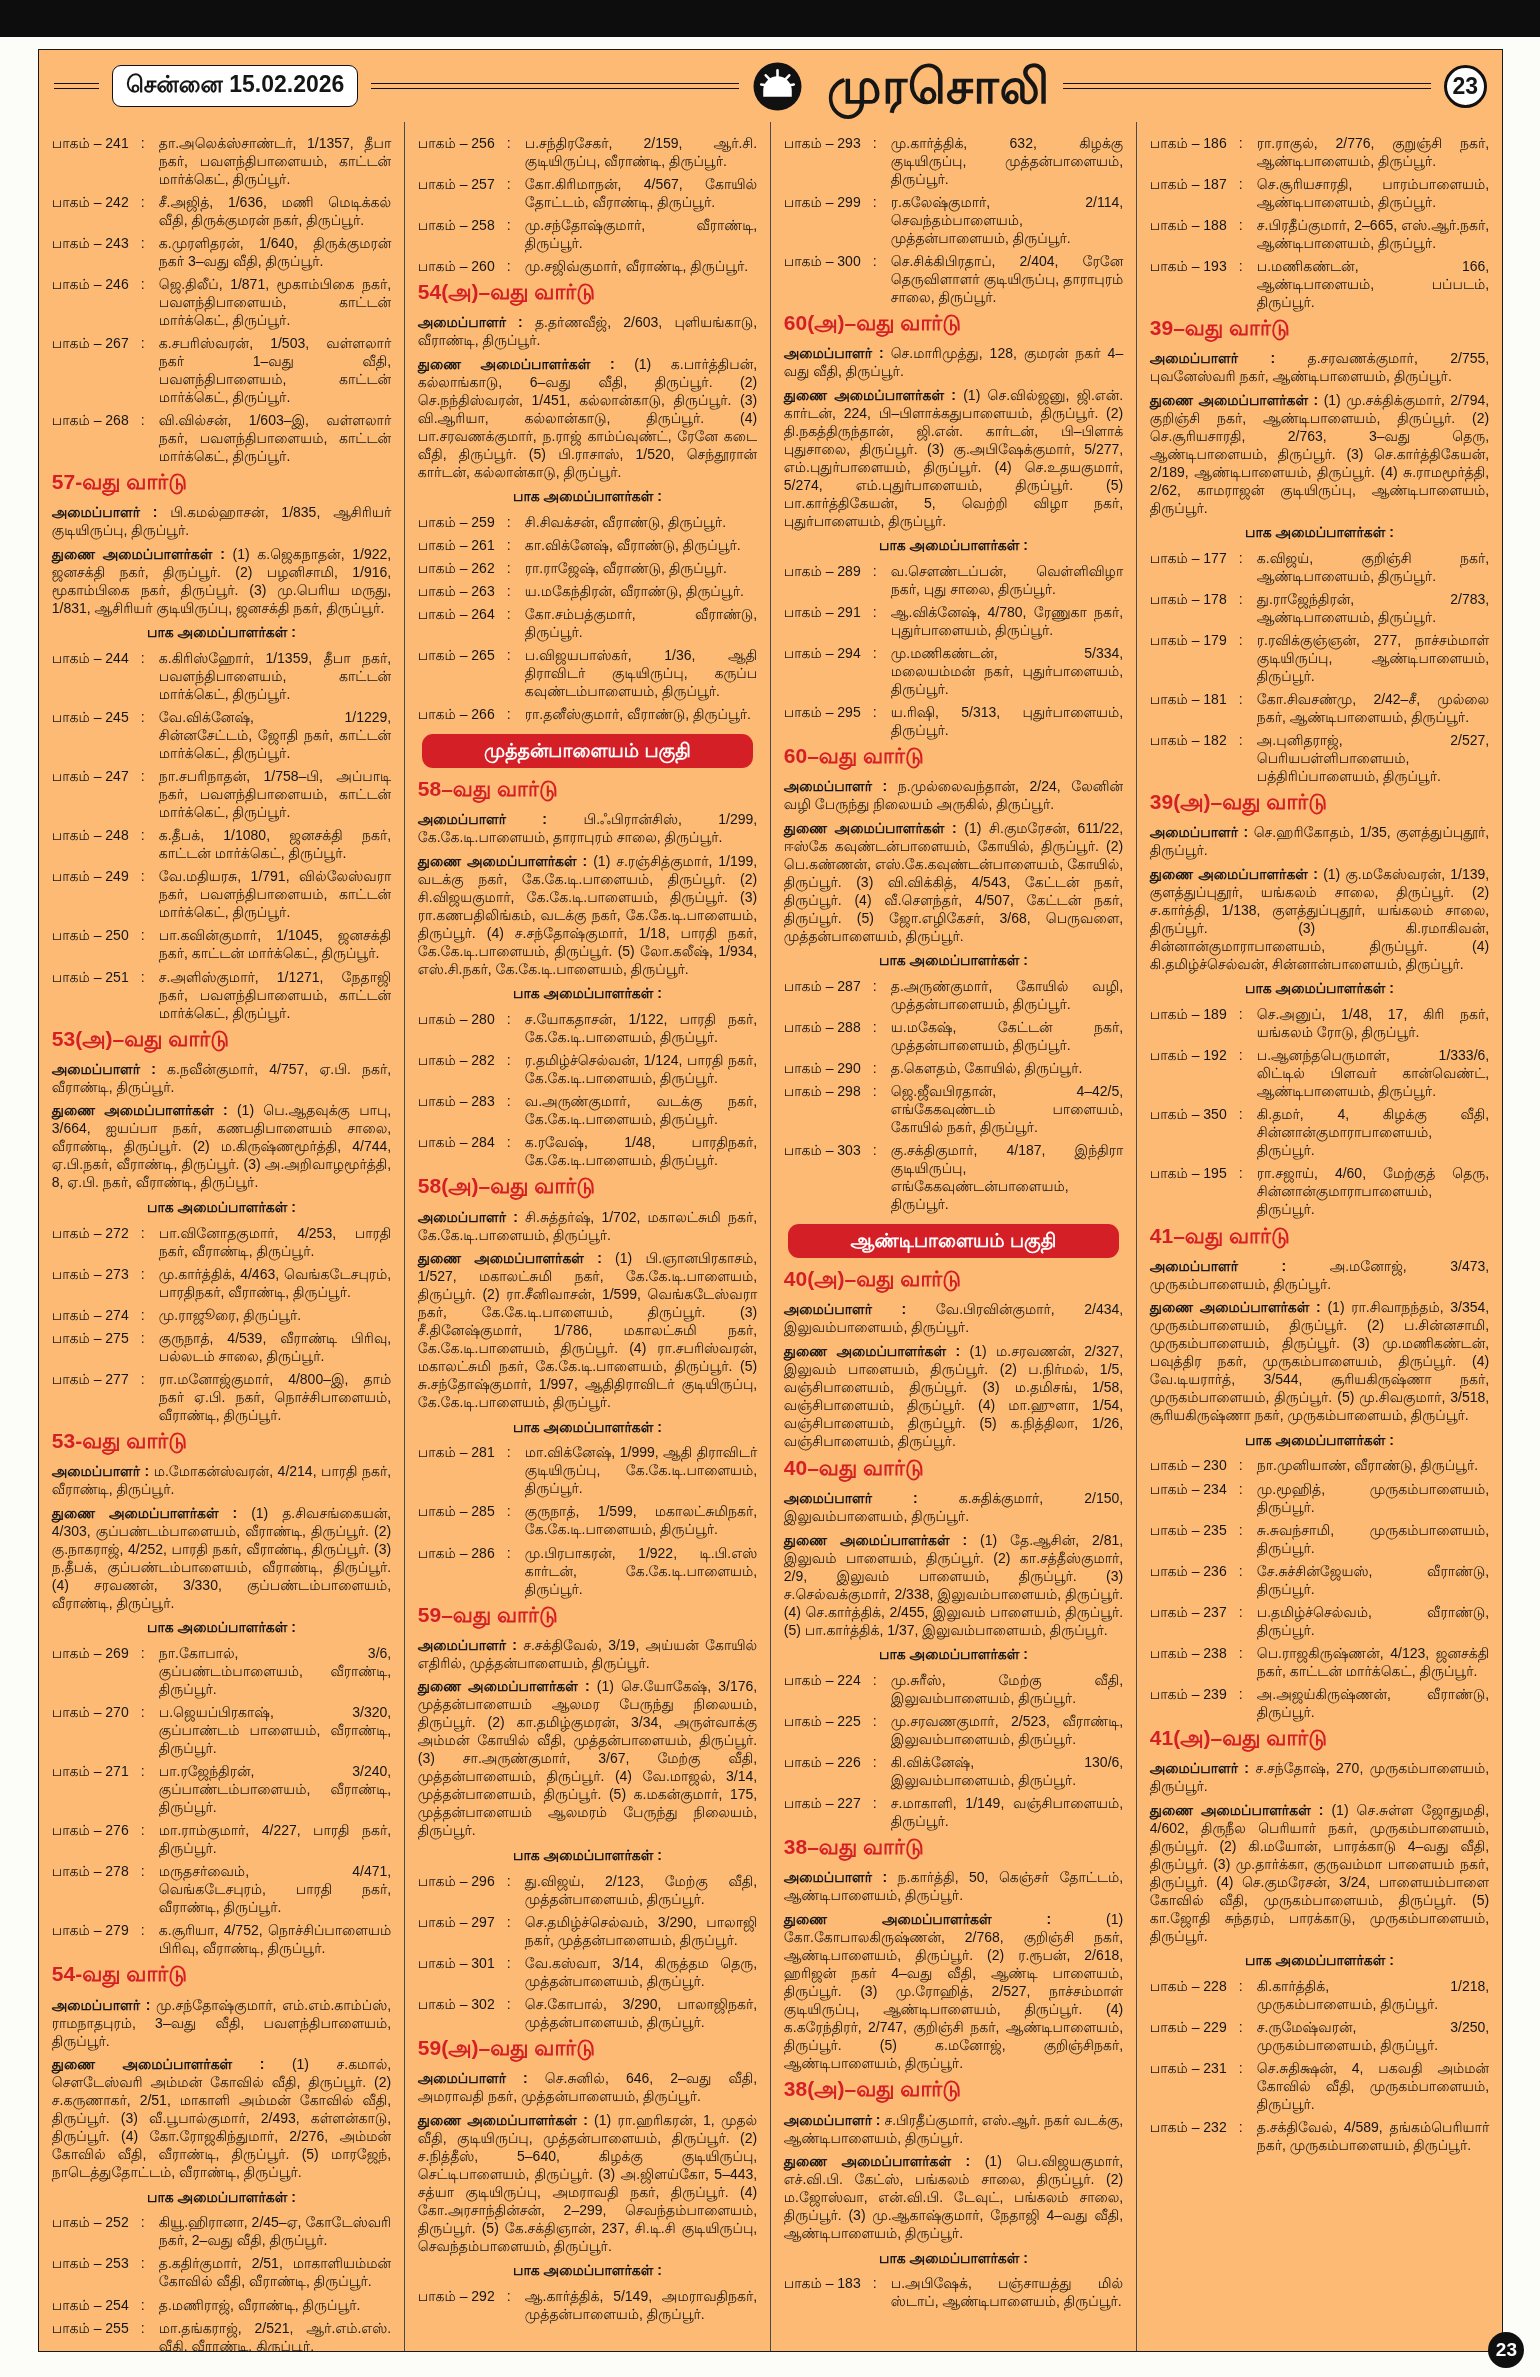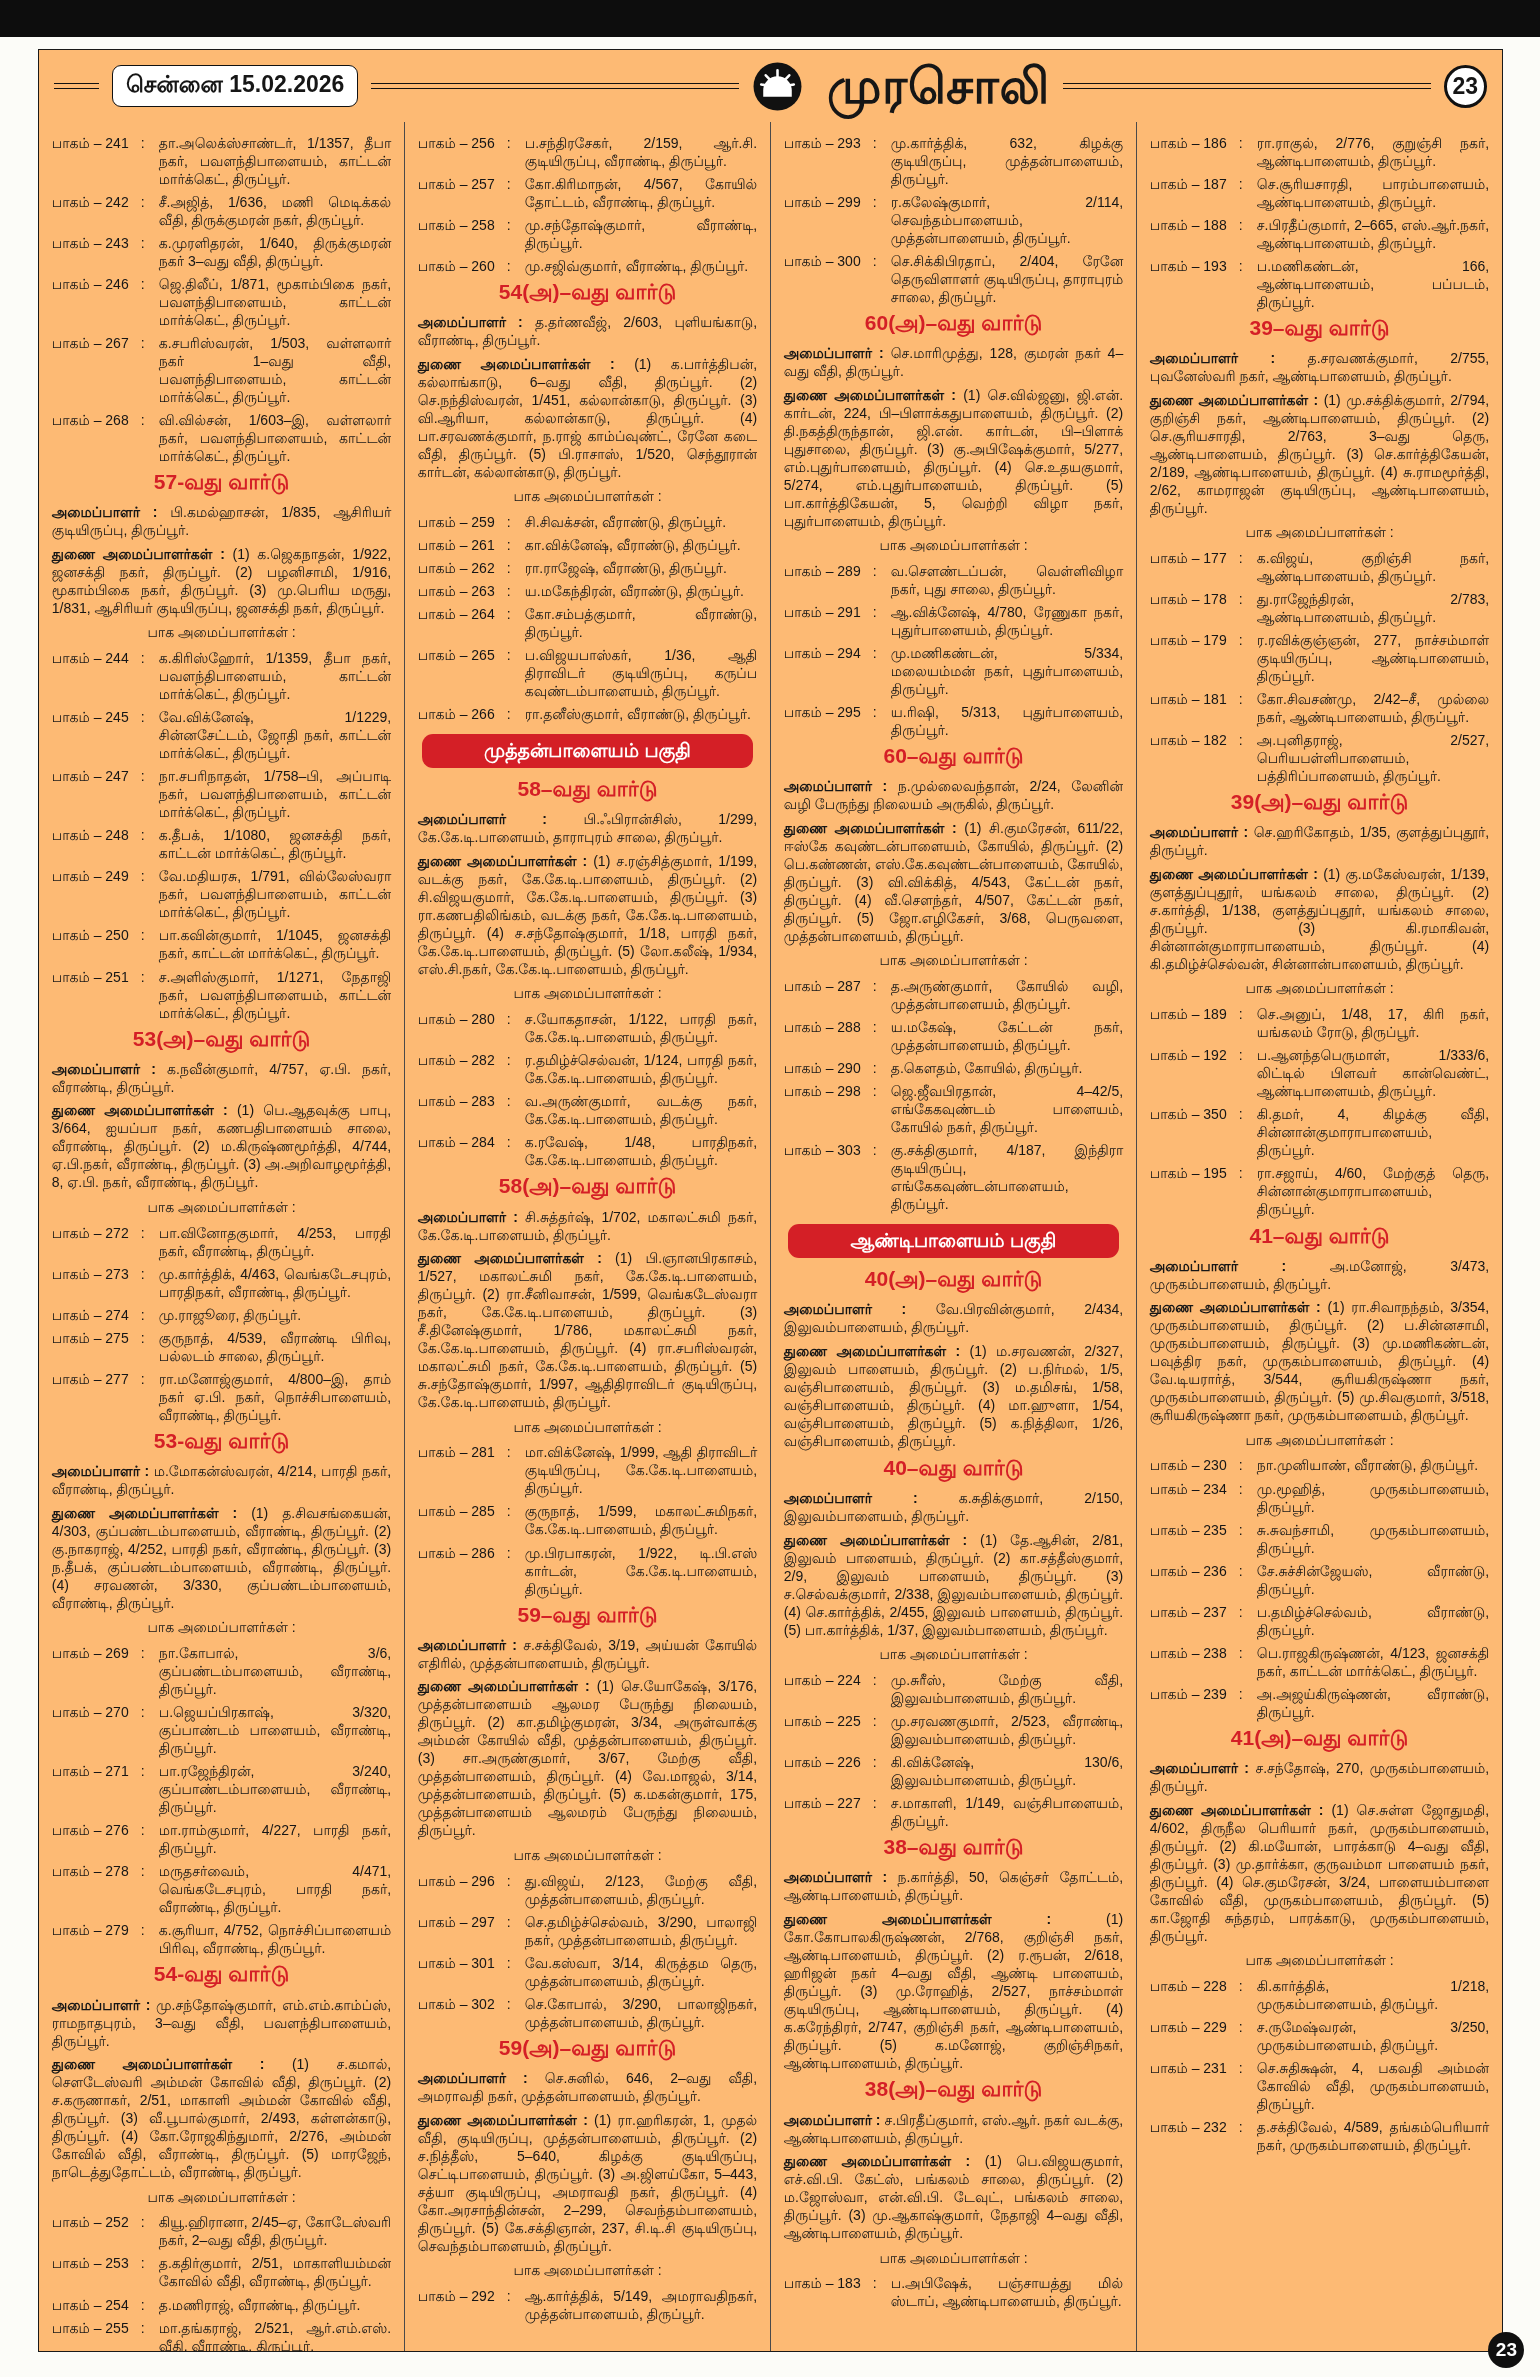--- a/index.html
+++ b/index.html
@@ -24,22 +24,22 @@
   .cols{flex:1 1 auto;display:flex;overflow:hidden}
   .col{flex:1 1 0;padding:11.5px 12.8px 7.7px;overflow:hidden}
   .col + .col{border-left:1.3px solid #4a4a4a}
   
   .entry{font-size:14px;line-height:18px;text-align:justify;margin-bottom:5.1px;
          padding-left:107px;text-indent:-107px}
   .entry .lbl{display:inline-block;width:89px;text-indent:0;white-space:nowrap}
   .entry .sep{display:inline-block;width:18px;text-indent:0}
   .role{font-size:14px;line-height:18px;text-align:justify;margin-bottom:5.7px}
   .role b{font-weight:bold}
-  .subhead{font-size:14px;line-height:18px;font-weight:normal;text-align:center;margin:6.4px 0 7.7px}
-  .ward{color:#d41f26;font-size:21px;font-weight:bold;text-align:center;margin:0 0 9px;line-height:1.15}
+  .subhead{font-size:14px;line-height:18px;font-weight:bold;text-align:center;margin:6.4px 0 7.7px}
+  .ward{color:#d41f26;font-size:21px;font-weight:bold;margin:0 0 9px;line-height:1.15}
   .banner{background:#d41f26;color:#ffffff;font-size:19px;font-weight:bold;text-align:center;
           padding:6.4px 5.1px;border-radius:11px;margin:10.2px 3.8px 9px;line-height:1.15}
   
   .corner-pg{position:absolute;right:16.6px;bottom:9px;width:36px;height:36px;border-radius:50%;
              background:#101010;color:#fff;display:flex;align-items:center;justify-content:center;
              font-size:19px;font-weight:bold}
 </style>
 </head>
 <body>
 

